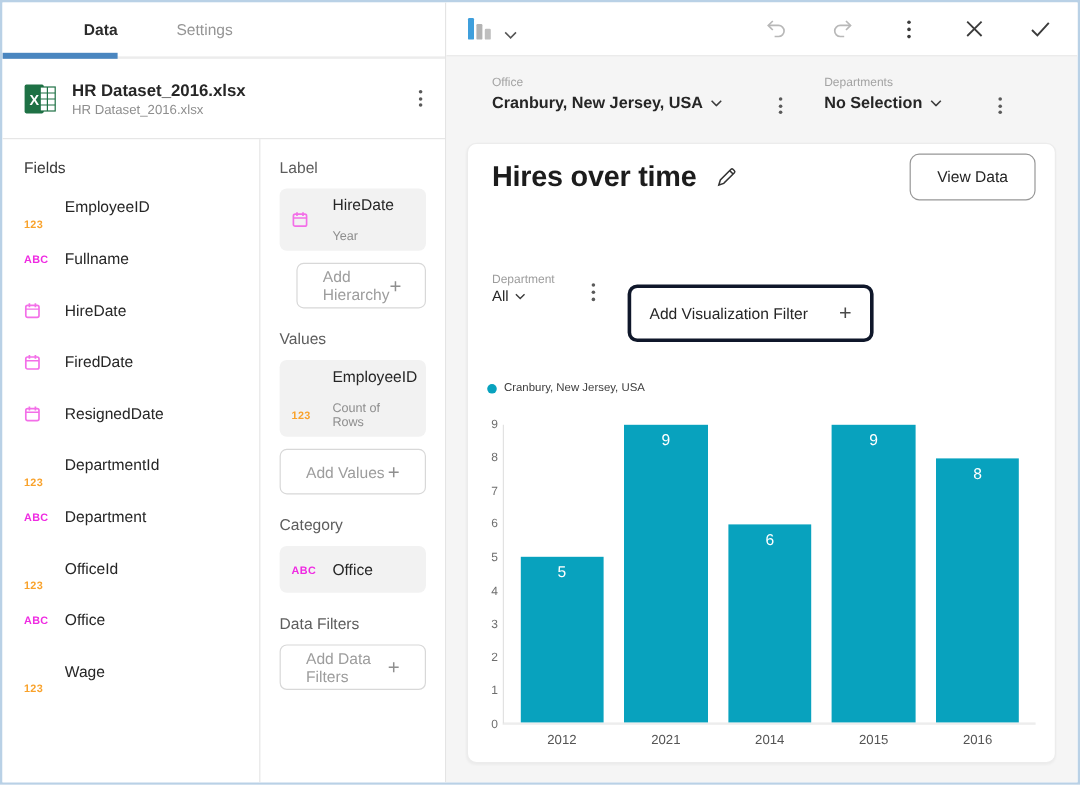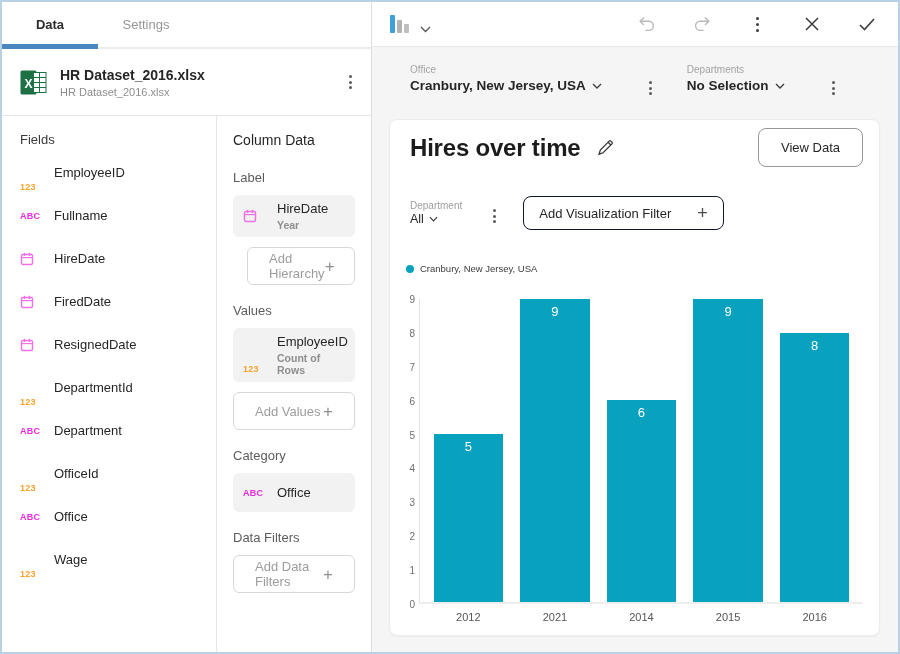--- a/index.html
+++ b/index.html
@@ -3,21 +3,21 @@
 <meta charset="utf-8">
 <style>
   * { margin:0; padding:0; box-sizing:border-box; }
   html,body { background:#e9eef3; }
   body { font-family:"Liberation Sans", sans-serif; }
   .app { width:900px; height:654px; border:2px solid #b9d1e6; background:#fff; display:flex; overflow:hidden; }
 
   
   .left-pane { width:370px; flex-shrink:0; border-right:1px solid #dedede; display:flex; flex-direction:column; background:#fff; }
   .tabs-row { height:47px; display:flex; border-bottom:2px solid #ececec; flex-shrink:0; }
-  .tab { width:96px; display:flex; align-items:center; justify-content:center; font-size:13px; cursor:pointer; position:relative; }
+  .tab { width:96px; display:flex; align-items:center; justify-content:flex-end; font-size:13px; cursor:pointer; position:relative; }
   .tab.active { font-weight:700; color:#2b2b2b; }
   .tab.active::after { content:""; position:absolute; left:0; right:0; bottom:-2px; height:5px; background:var(--accent); }
   .tab.inactive { color:#959595; }
 
   .dataset-row { height:67px; display:flex; align-items:center; padding:0 14px 0 18px; border-bottom:1px solid #e6e6e6; gap:13px; flex-shrink:0; }
   .ds-titles { flex:1; min-width:0; }
   .ds-title { font-size:14px; font-weight:700; color:#262626; }
   .ds-sub { font-size:11px; color:#8e8e8e; margin-top:3px; }
 
   .left-body { flex:1; display:flex; min-height:0; }
@@ -30,21 +30,21 @@
   .ficon.cal { color:var(--pink); }
   .field-label { font-size:13px; color:#262626; white-space:nowrap; }
 
   .coldata-panel { flex:1; padding:16px 16px 0 16px; overflow:hidden; }
   .coldata-header { font-size:14px; color:#262626; margin-bottom:22px; }
   .section-label { font-size:13px; color:#5d5d5d; margin-bottom:10px; }
   .section { margin-bottom:18px; }
   .data-card { background:#f2f2f2; border-radius:6px; min-height:39px; display:flex; align-items:center; gap:8px; padding:6px 10px; cursor:pointer; }
   .card-txt { min-width:0; }
   .card-title { font-size:13px; color:#262626; }
-  .card-sub { font-size:10.5px; color:#8e8e8e; margin-top:3px;font-weight:bold; }
+  .card-sub { font-size:10.5px; color:#8e8e8e; margin-top:13px; }
   .add-box { border:1px solid #d8d8d8; border-radius:6px; height:38px; display:flex; align-items:center; justify-content:space-between; padding:0 21px; margin-top:10px; cursor:pointer; background:#fff; }
   .add-box.indent { margin-left:14px; }
   .add-label { font-size:13px; color:#9d9d9d; }
   .plus { font-size:17px; color:#8f8f8f; font-weight:400; line-height:1; }
 
   
   .right-pane { flex:1; display:flex; flex-direction:column; background:#f5f5f5; min-width:0; }
   .toolbar { height:45px; background:#fff; border-bottom:1px solid #e6e6e6; display:flex; align-items:center; padding:0 20px 0 18px; flex-shrink:0; }
   .viz-type { display:flex; align-items:flex-end; gap:2px; cursor:pointer; }
   .viz-type .vb { width:5px; border-radius:1px; }
@@ -67,21 +67,21 @@
   .chart-card { flex:1; margin:0 18px 16px 17px; background:#fff; border-radius:8px; border:1px solid #ececec; box-shadow:0 1px 2px rgba(0,0,0,.04); padding:8px 16px 12px 14px; display:flex; flex-direction:column; min-height:0;gap:20px; }
   .card-header { display:flex; align-items:center; flex-shrink:0; padding-left:6px; }
   .viz-title { font-size:24px; font-weight:700; color:#1c1c1c; letter-spacing:-.2px; }
   .edit-btn { margin-left:15px; cursor:pointer; display:flex; }
   .view-data-btn { margin-left:auto; border:1px solid #979797; border-radius:8px; background:#fff; padding:11px 22px; font-size:13px; color:#262626; cursor:pointer; font-family:inherit; }
 
   .viz-filter-row { display:flex; align-items:center; margin-top:9px; padding-left:6px; flex-shrink:0; }
   .viz-flt-label { font-size:10px; color:#9d9d9d; }
   .viz-flt-value { display:flex; align-items:center; gap:5px; font-size:12.5px; color:#262626; margin-top:1px; }
   .viz-filter-row .kebab { margin:6px 22px 0 26px; }
-  .add-viz-filter { display:flex; align-items:center; gap:26px; border:1px solid #0f172a; border-radius:8px; background:#fff; height:34px; padding:0 15px; cursor:pointer; font-family:inherit; }
+  .add-viz-filter { display:flex; align-items:center; gap:26px; border:3px solid #0f172a; border-radius:8px; background:#fff; height:48px; padding:0 15px; cursor:pointer; font-family:inherit;margin-top:41px; }
   .avf-label { font-size:13px; color:#262626; }
   .avf-plus { font-size:18px; color:#4a4a4a; font-weight:400; line-height:1; }
 
   .legend-row { display:flex; align-items:center; gap:6px; margin:13px 0 5px 2px; flex-shrink:0; }
   .legend-dot { width:8px; height:8px; border-radius:50%; }
   .legend-text { font-size:9.5px; color:#3c3c3c; }
 
   .plot-block { flex:1; display:flex; flex-direction:column; min-height:0; }
   .plot-wrap { flex:1; display:flex; min-height:0; }
   .y-col { width:15px; position:relative; flex-shrink:0; }
@@ -197,21 +197,20 @@
               <span class="field-label">Office</span>
             </div>
             <div class="field-row">
               <span class="ficon num">123</span>
               <span class="field-label">Wage</span>
             </div>
           </div>
       </div>
 
       <div class="coldata-panel">
-        <div class="coldata-header">Column Data</div>
 
         <div class="section">
           <div class="section-label">Label</div>
           <div class="data-card">
             <span class="ficon cal">
               <svg width="14" height="14" viewBox="0 0 14 14">
                   <rect x="1.5" y="2.5" width="11" height="10" rx="1.5" fill="none" stroke="currentColor" stroke-width="1.4"></rect>
                   <line x1="4.5" y1="0.8" x2="4.5" y2="4" stroke="currentColor" stroke-width="1.4"></line>
                   <line x1="9.5" y1="0.8" x2="9.5" y2="4" stroke="currentColor" stroke-width="1.4"></line>
                   <line x1="1.5" y1="5.6" x2="12.5" y2="5.6" stroke="currentColor" stroke-width="1.2"></line>

